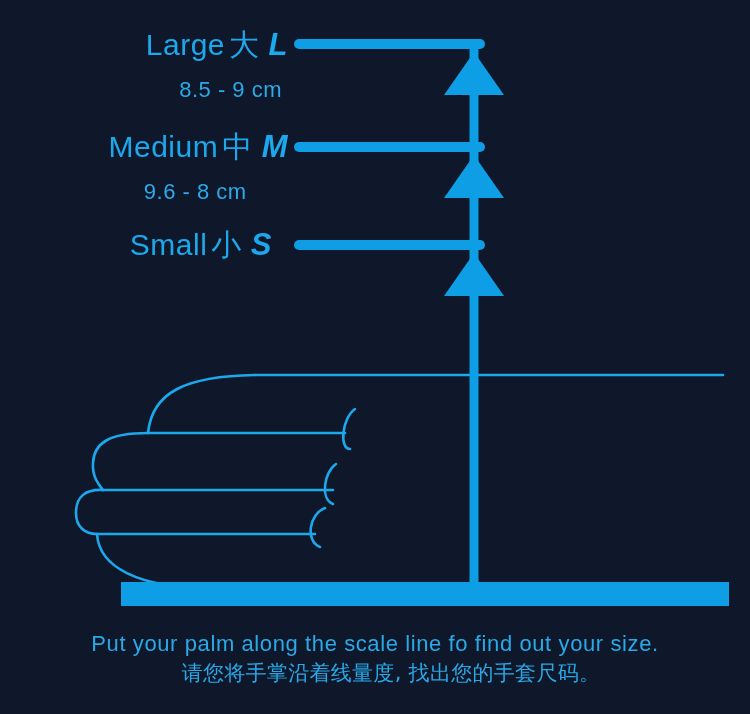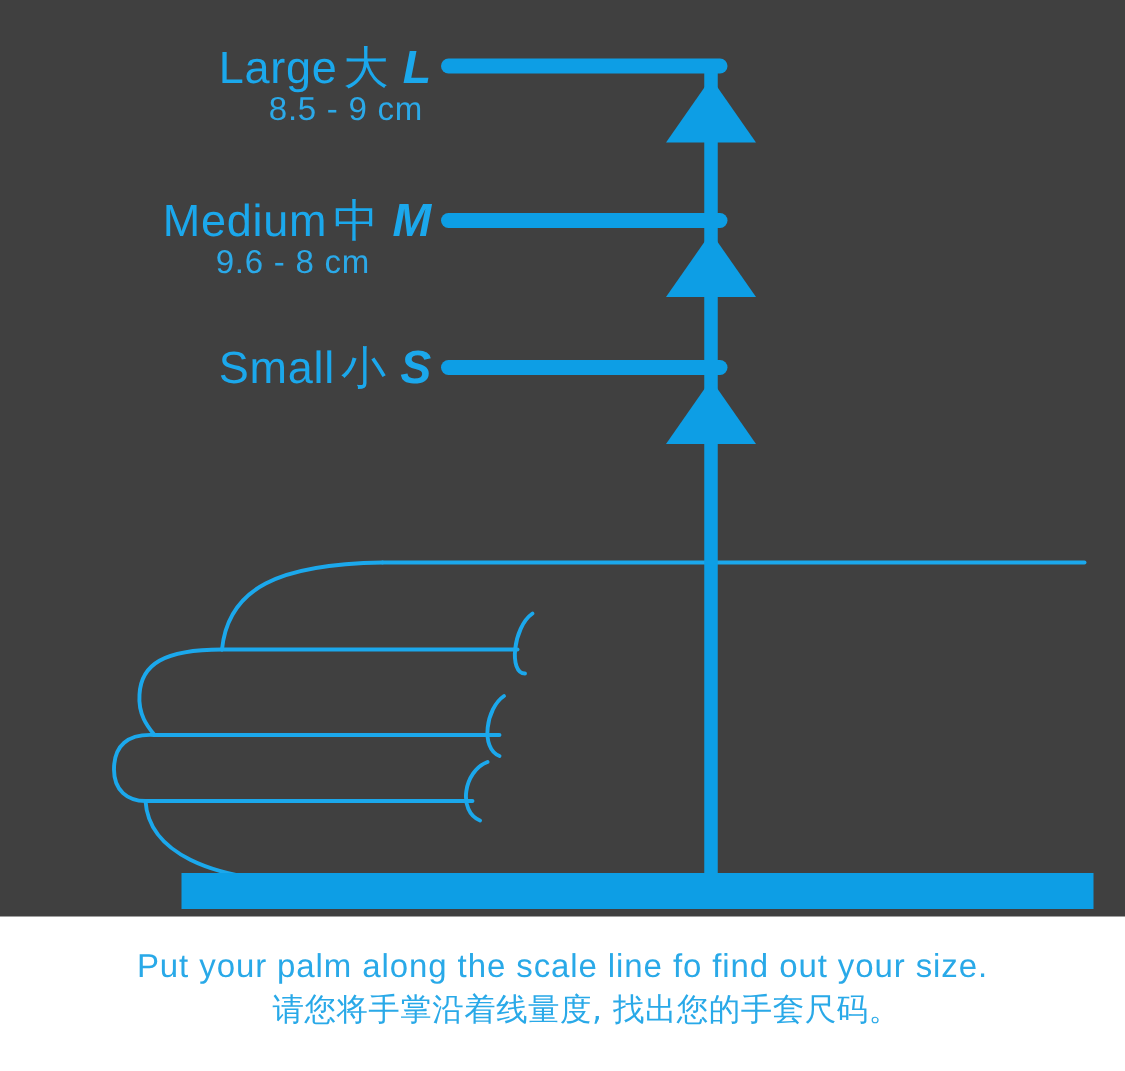--- a/index.html
+++ b/index.html
@@ -10,22 +10,22 @@
   body {
     width: 750px;
     height: 714px;
     font-family: "Liberation Sans", "DejaVu Sans", sans-serif;
     overflow: hidden;
     position: relative;
   }
   #glove-size-chart {
     position: relative;
     width: 750px;
-    height: 611px;
-    background: #404040;
+    height: 714px;
+    background: #0f172a;
   }
   .svg-layer {
     position: absolute;
     left: 0;
     top: 0;
     width: 750px;
     height: 714px;
   }
   
   .size-label {
@@ -51,27 +51,27 @@
   .size-label .row-main .code {
     font-weight: bold;
     font-style: italic;
     padding-left: 9px;
     font-size: 31px;
   }
   .size-label .row-range {
     display: block;
     font-size: 22px;
     color: #2BA9E8;
-    margin-top: 1px;
+    margin-top: 19px;
     padding-right: 6px;
     letter-spacing: 0.5px;
   }
   #label-large  { right: 462px; top: 29px; }
   #label-medium { right: 462px; top: 131px; text-align: center; }
-  #label-small  { right: 462px; top: 229px; text-align: center; }
+  #label-small  { right: 478px; top: 229px; text-align: center; }
 
   
   .caption {
     position: absolute;
     left: 0;
     width: 750px;
     text-align: center;
     color: #29A9E8;
   }
   #caption-en {

